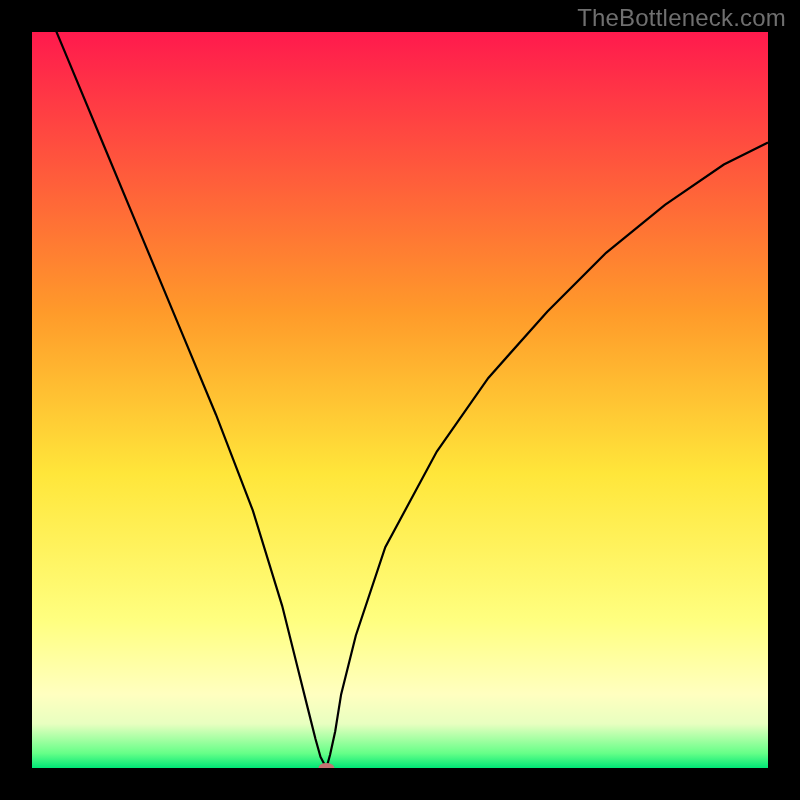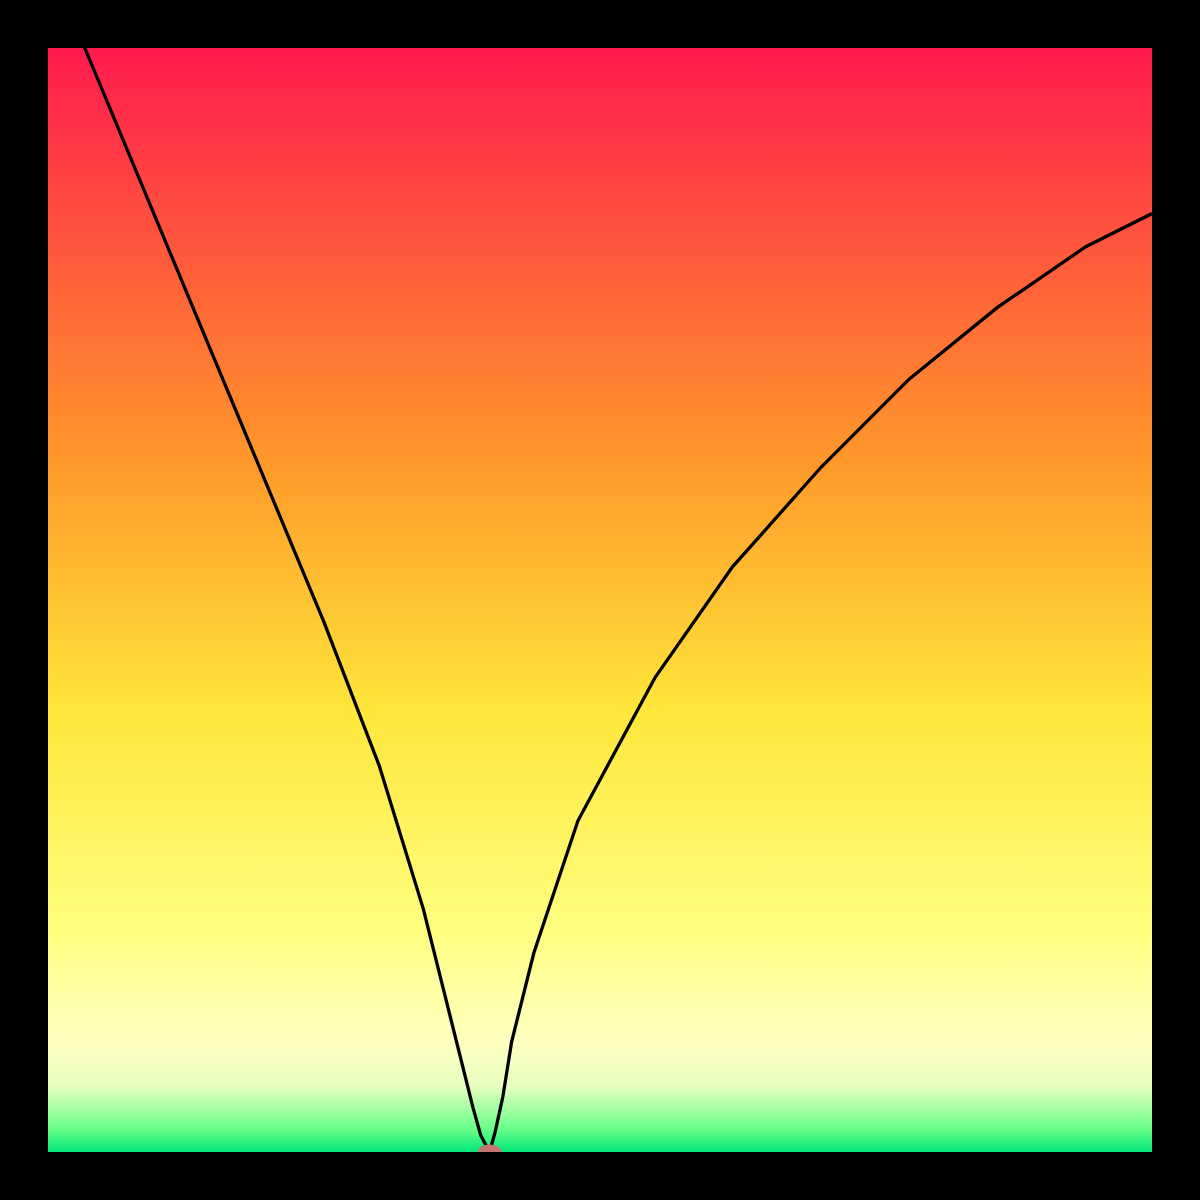--- a/index.html
+++ b/index.html
@@ -34,20 +34,21 @@
     letter-spacing: 0.2px;
     user-select: none;
   }
   svg { display: block; }
 </style>
 </head>
 <body>
 
 <div class="stage">
 
+  <div class="watermark">TheBottleneck.com</div>
 
   <div class="plot">
     <svg id="chart-svg" width="736" height="736" viewBox="0 0 736 736">
       <defs>
         <linearGradient id="bg-grad" x1="0" y1="0" x2="0" y2="1">
             <stop offset="0%" stop-color="#ff1a4d"></stop>
             <stop offset="38%" stop-color="#ff9a2a"></stop>
             <stop offset="60%" stop-color="#ffe63a"></stop>
             <stop offset="80%" stop-color="#ffff80"></stop>
             <stop offset="90%" stop-color="#ffffc0"></stop>

